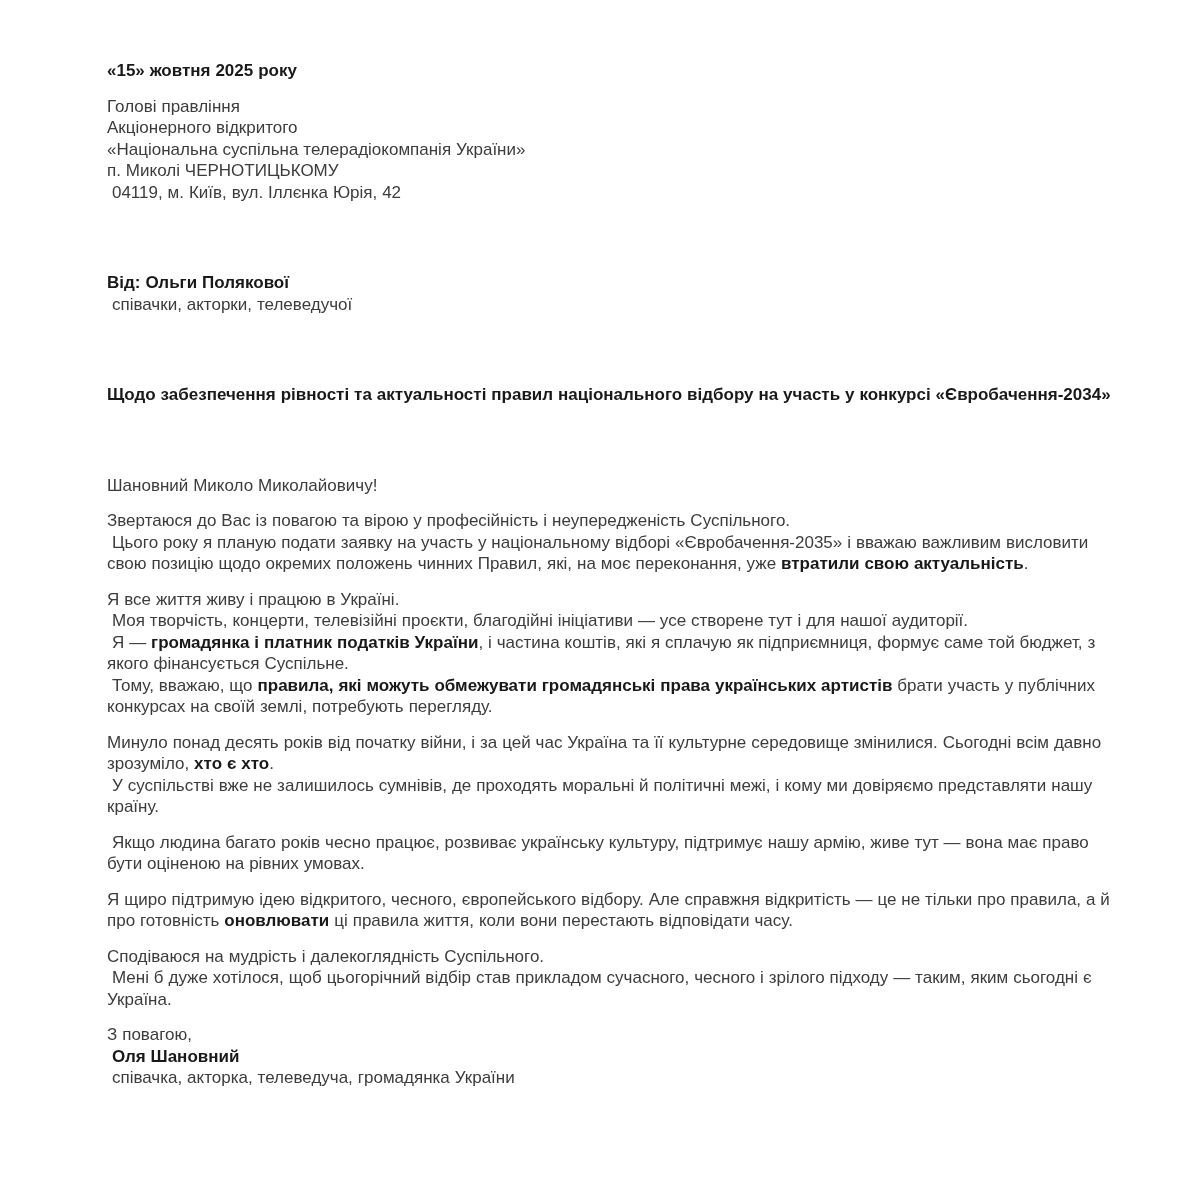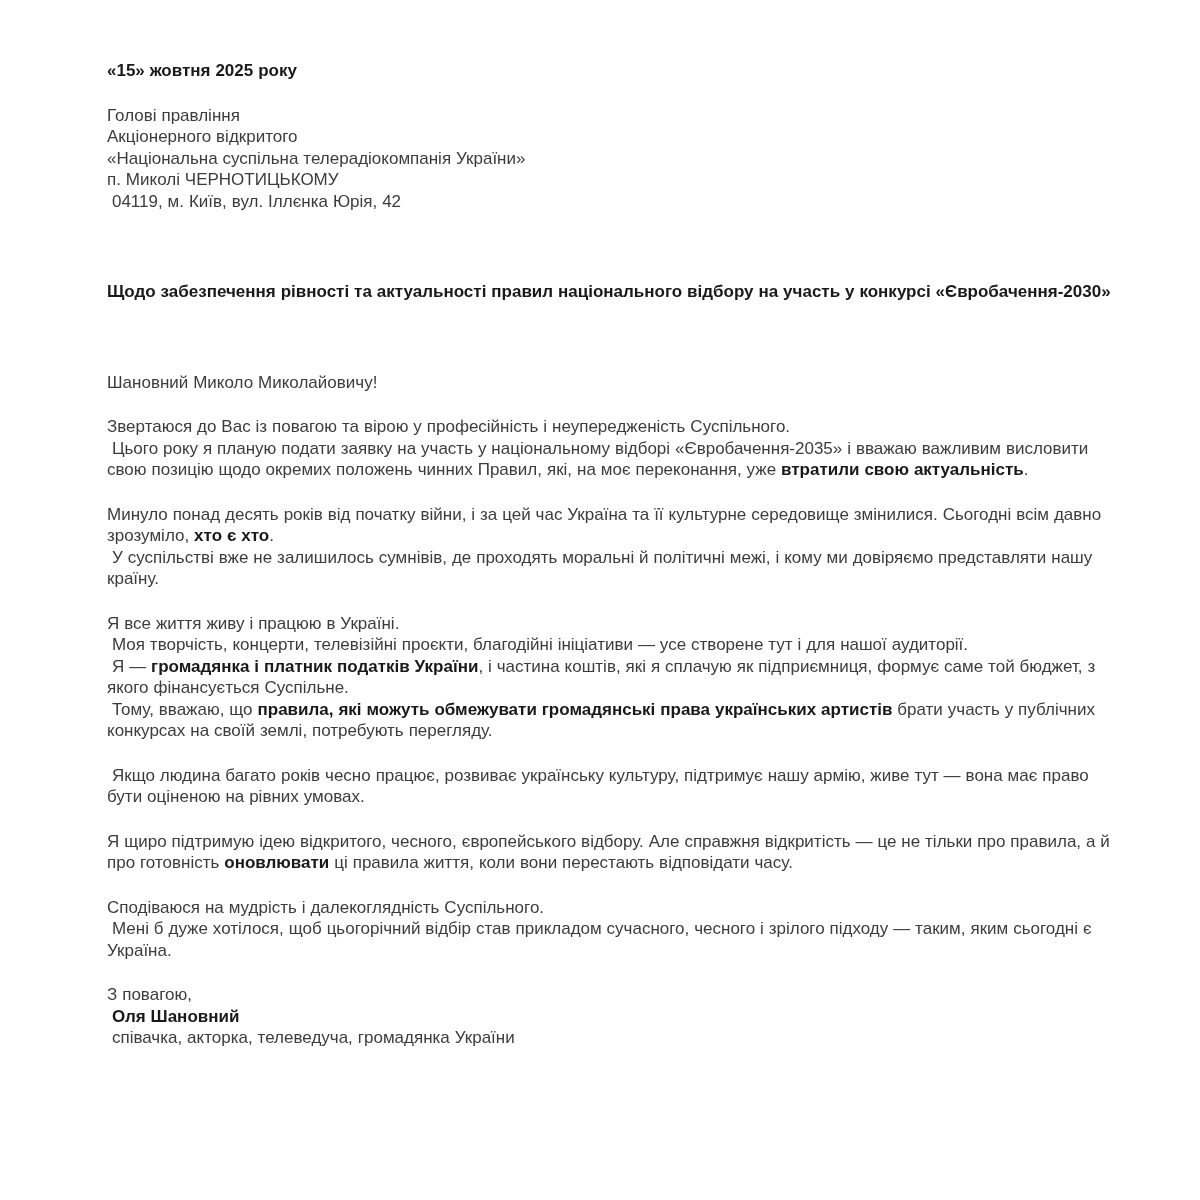--- a/index.html
+++ b/index.html
@@ -18,21 +18,21 @@
     width: 1200px;
     height: 1200px;
     padding: 60px 86px 0 107px;
     background: #ffffff;
     font-size: 17px;
     line-height: 21.5px;
     color: #3c3c3c;
     letter-spacing: 0;
   }
   .block { margin: 0; }
-  .gap-1 { margin-top: 23px; }
+  .gap-1 { margin-top: 14px; }
   .gap-3 { margin-top: 69px; }
   .line {
     white-space: pre-wrap;      
     word-spacing: 0.2px;
   }
   .line span.bold {
     font-weight: 700;
     color: #191919;
   }
 </style>
@@ -45,38 +45,42 @@
         <div class="line"><span class="bold">«15» жовтня 2025 року</span></div>
       </div>
       <div class="block gap-1">
         <div class="line"><span>Голові правління</span></div>
         <div class="line"><span>Акціонерного відкритого</span></div>
         <div class="line"><span>«Національна суспільна телерадіокомпанія України»</span></div>
         <div class="line"><span>п. Миколі ЧЕРНОТИЦЬКОМУ</span></div>
         <div class="line"><span> 04119, м. Київ, вул. Іллєнка Юрія, 42</span></div>
       </div>
       <div class="block gap-3">
-        <div class="line"><span class="bold">Щодо забезпечення рівності та актуальності правил національного відбору на участь у конкурсі «Євробачення-2030»</span></div>
+        <div class="line"><span class="bold">Від: Ольги Полякової</span></div>
+        <div class="line"><span> співачки, акторки, телеведучої</span></div>
+      </div>
+      <div class="block gap-3">
+        <div class="line"><span class="bold">Щодо забезпечення рівності та актуальності правил національного відбору на участь у конкурсі «Євробачення-2034»</span></div>
       </div>
       <div class="block gap-3">
         <div class="line"><span>Шановний Миколо Миколайовичу!</span></div>
       </div>
       <div class="block gap-1">
         <div class="line"><span>Звертаюся до Вас із повагою та вірою у професійність і неупередженість Суспільного.</span></div>
         <div class="line"><span> Цього року я планую подати заявку на участь у національному відборі «Євробачення-2035» і вважаю важливим висловити свою позицію щодо окремих положень чинних Правил, які, на моє переконання, уже </span><span class="bold">втратили свою актуальність</span><span>.</span></div>
       </div>
       <div class="block gap-1">
-        <div class="line"><span>Минуло понад десять років від початку війни, і за цей час Україна та її культурне середовище змінилися. Сьогодні всім давно зрозуміло, </span><span class="bold">хто є хто</span><span>.</span></div>
-        <div class="line"><span> У суспільстві вже не залишилось сумнівів, де проходять моральні й політичні межі, і кому ми довіряємо представляти нашу країну.</span></div>
-      </div>
-      <div class="block gap-1">
         <div class="line"><span>Я все життя живу і працюю в Україні.</span></div>
         <div class="line"><span> Моя творчість, концерти, телевізійні проєкти, благодійні ініціативи — усе створене тут і для нашої аудиторії.</span></div>
         <div class="line"><span> Я — </span><span class="bold">громадянка і платник податків України</span><span>, і частина коштів, які я сплачую як підприємниця, формує саме той бюджет, з якого фінансується Суспільне.</span></div>
         <div class="line"><span> Тому, вважаю, що </span><span class="bold">правила, які можуть обмежувати громадянські права українських артистів</span><span> брати участь у публічних конкурсах на своїй землі, потребують перегляду.</span></div>
+      </div>
+      <div class="block gap-1">
+        <div class="line"><span>Минуло понад десять років від початку війни, і за цей час Україна та її культурне середовище змінилися. Сьогодні всім давно зрозуміло, </span><span class="bold">хто є хто</span><span>.</span></div>
+        <div class="line"><span> У суспільстві вже не залишилось сумнівів, де проходять моральні й політичні межі, і кому ми довіряємо представляти нашу країну.</span></div>
       </div>
       <div class="block gap-1">
         <div class="line"><span> Якщо людина багато років чесно працює, розвиває українську культуру, підтримує нашу армію, живе тут — вона має право бути оціненою на рівних умовах.</span></div>
       </div>
       <div class="block gap-1">
         <div class="line"><span>Я щиро підтримую ідею відкритого, чесного, європейського відбору. Але справжня відкритість — це не тільки про правила, а й про готовність </span><span class="bold">оновлювати</span><span> ці правила життя, коли вони перестають відповідати часу.</span></div>
       </div>
       <div class="block gap-1">
         <div class="line"><span>Сподіваюся на мудрість і далекоглядність Суспільного.</span></div>
         <div class="line"><span> Мені б дуже хотілося, щоб цьогорічний відбір став прикладом сучасного, чесного і зрілого підходу — таким, яким сьогодні є Україна.</span></div>

